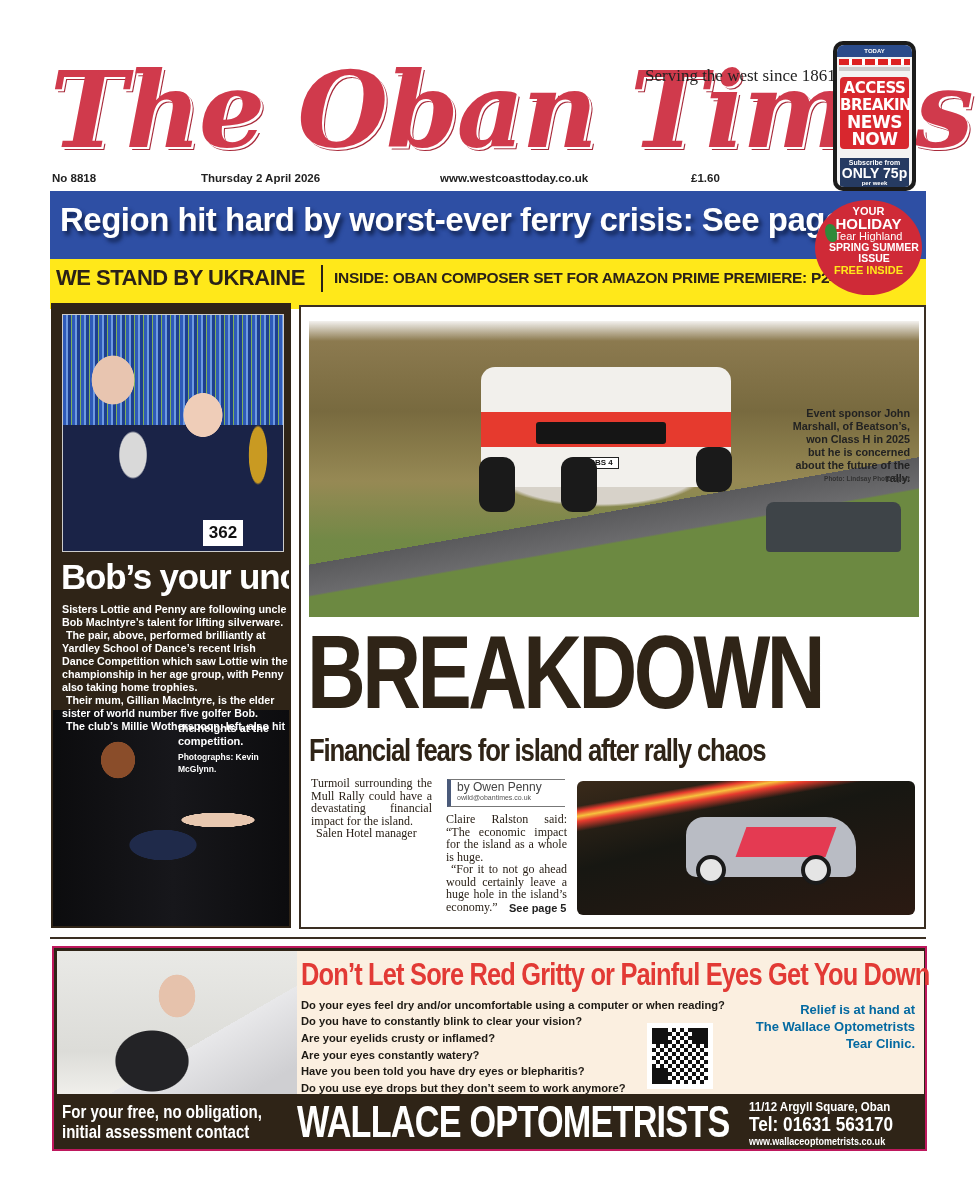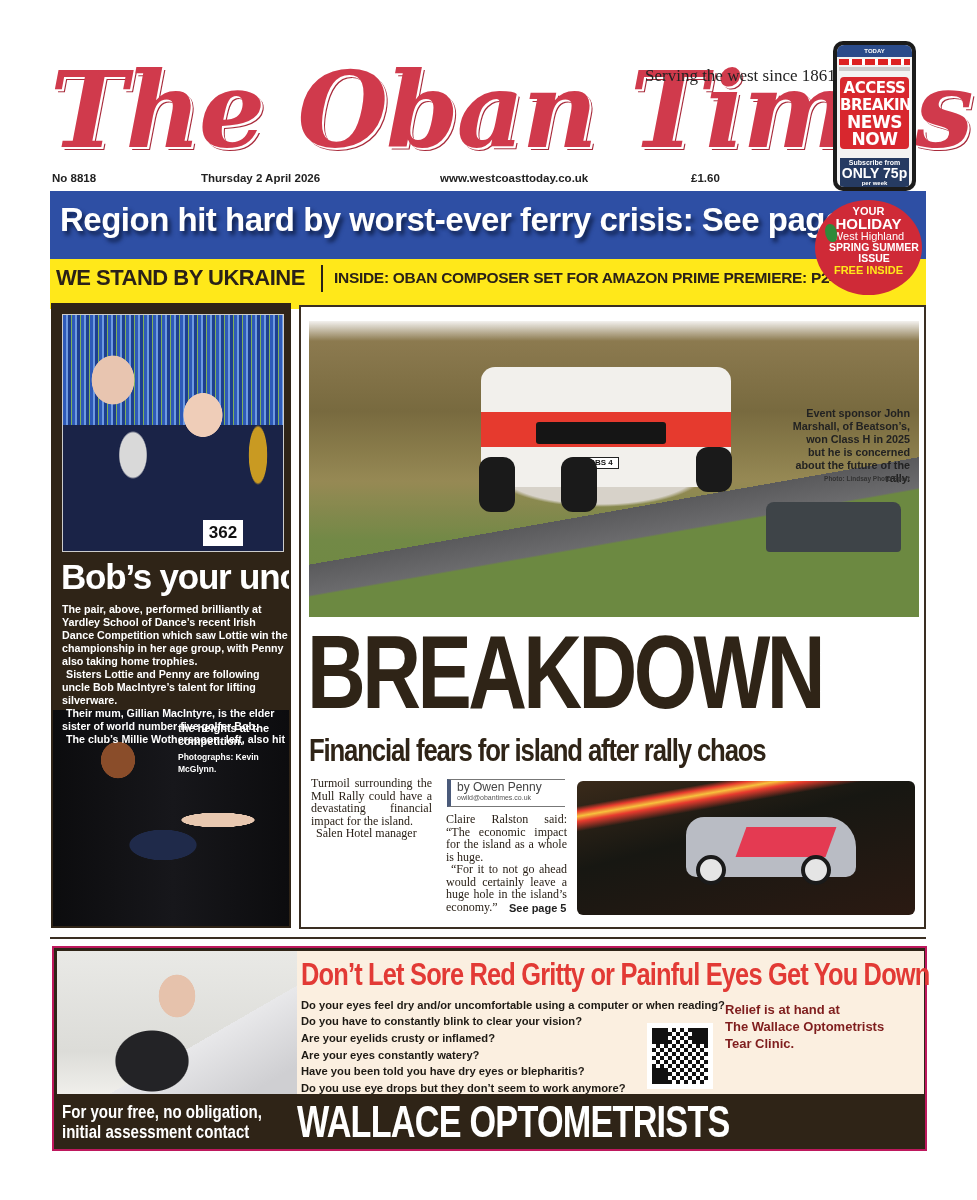--- a/index.html
+++ b/index.html
@@ -164,21 +164,21 @@
   .ad-q { position: absolute; left: 244px; font-size: 11.2px; font-weight: bold; color: #1e1a14; white-space: nowrap; }
   .qr { position: absolute; left: 590px; top: 72px; width: 66px; height: 66px; background: #fff; padding: 5px; }
   .qr-grid {
     width: 100%; height: 100%;
     background:
       linear-gradient(#111,#111) 0 0/16px 16px no-repeat,
       linear-gradient(#111,#111) 100% 0/16px 16px no-repeat,
       linear-gradient(#111,#111) 0 100%/16px 16px no-repeat,
       repeating-conic-gradient(#111 0 25%, #fff 0 50%) 0 0/8px 8px;
   }
-  .ad-relief { position: absolute; left: 668px; top: 50px; width: 190px; text-align: left; font-size: 13px; font-weight: bold; color: #7f1d1d; line-height: 17px; }
+  .ad-relief { position: absolute; left: 668px; top: 50px; width: 190px; text-align: right; font-size: 13px; font-weight: bold; color: #0369a1; line-height: 17px; }
   .ad-help { position: absolute; left: 668px; top: 103px; width: 190px; text-align: center; font-size: 12px; font-weight: bold; font-style: italic; color: #1e1a14; line-height: 14px; }
   .ad-foot-left { position: absolute; left: 8px; top: 154px; font-size: 17.5px; font-weight: bold; color: #fff; line-height: 20px; transform: scaleX(0.86); transform-origin: left top; white-space: nowrap; }
   .ad-foot-brand { position: absolute; left: 243px; top: 148px; font-size: 45px; font-weight: bold; color: #fff; letter-spacing: -1px; transform: scaleX(0.76); transform-origin: left top; white-space: nowrap; line-height: 52px; }
   .ad-foot-right { position: absolute; left: 695px; top: 151px; width: 170px; color: #fff; font-weight: bold; white-space: nowrap; }
   .ad-foot-right .addr { font-size: 13.5px; display: block; line-height: 15px; transform: scaleX(0.85); transform-origin: left top; }
   .ad-foot-right .tel { font-size: 20px; display: block; line-height: 21px; transform: scaleX(0.86); transform-origin: left top; }
   .ad-foot-right .web { font-size: 10.5px; display: block; line-height: 12px; transform: scaleX(0.86); transform-origin: left top; }
 </style>
 </head>
 <body>
@@ -215,35 +215,35 @@
 <div class="yellow-banner">
   <div class="ukraine">WE STAND BY UKRAINE</div>
   <div class="divider"></div>
   <div class="inside">INSIDE: OBAN COMPOSER SET FOR AMAZON PRIME PREMIERE: P24</div>
 </div>
 
 <div class="holiday">
   <div class="map"></div>
   <span class="h1">YOUR</span>
   <span class="h2">HOLIDAY</span>
-  <span class="h3">West Highland</span>
+  <span class="h3">Tear Highland</span>
   <span class="h4">SPRING SUMMER</span>
   <span class="h4">ISSUE</span>
   <span class="h5">FREE INSIDE</span>
 </div>
 
 <div class="sidebar">
   <div class="photo-sisters">
     <div class="bib">362</div>
   </div>
   <div class="side-lower"></div>
   <div class="side-heading">Bob’s your uncle!</div>
   <div class="side-body">
+    <p>Sisters Lottie and Penny are following uncle Bob MacIntyre’s talent for lifting silverware.</p>
     <p>The pair, above, performed brilliantly at Yardley School of Dance’s recent Irish Dance Competition which saw Lottie win the championship in her age group, with Penny also taking home trophies.</p>
-    <p>Sisters Lottie and Penny are following uncle Bob MacIntyre’s talent for lifting silverware.</p>
     <p>Their mum, Gillian MacIntyre, is the elder sister of world number five golfer Bob.</p>
     <p>The club’s Millie Wotherspoon, left, also hit</p>
   </div>
   <div class="side-caption">the heights at the competition.</div>
   <div class="side-credit">Photographs: Kevin McGlynn.</div>
 </div>
 
 <div class="main-box">
   <div class="photo-rally"></div>
   <div class="rally-car-body"></div>
@@ -300,13 +300,18 @@
       <span style="display:block">Relief is at hand at</span>
       <span style="display:block">The Wallace Optometrists</span>
       <span style="display:block">Tear Clinic.</span>
     </div>
   </div>
   <div class="ad-foot-left">
     <span style="display:block">For your free, no obligation,</span>
     <span style="display:block">initial assessment contact</span>
   </div>
   <div class="ad-foot-brand">WALLACE OPTOMETRISTS</div>
+  <div class="ad-foot-right">
+    <span class="addr">11/12 Argyll Square, Oban</span>
+    <span class="tel">Tel: 01631 563170</span>
+    <span class="web">www.wallaceoptometrists.co.uk</span>
+  </div>
 </div>
 
 </body></html>

